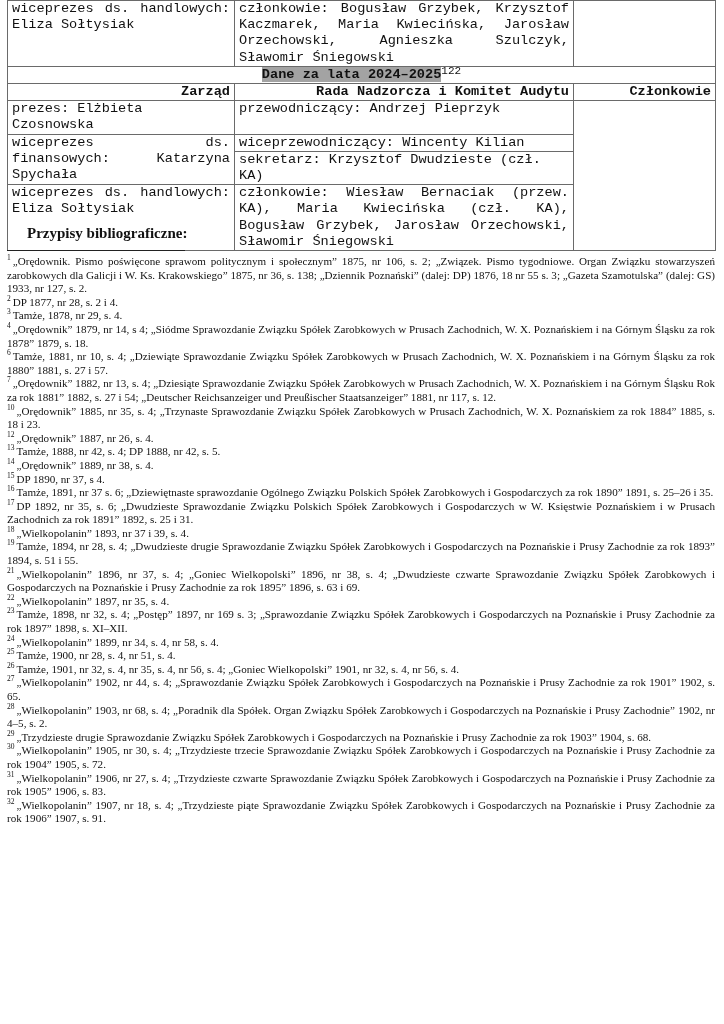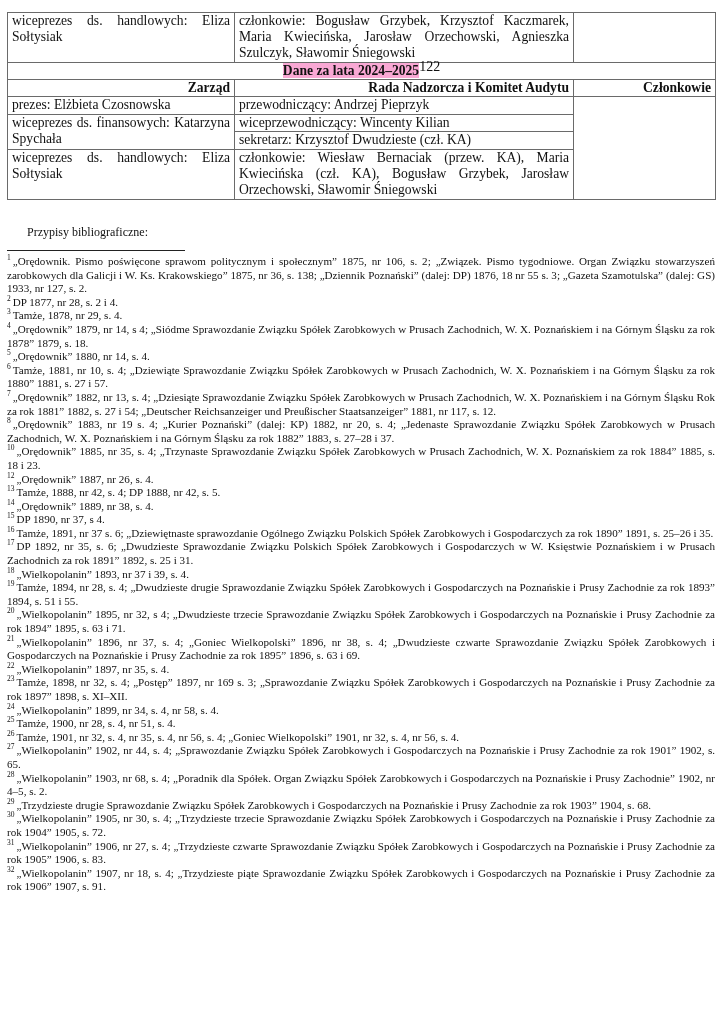--- a/index.html
+++ b/index.html
@@ -1,39 +1,39 @@
 <!DOCTYPE html>
 <html><head>
 <meta charset="utf-8">
 <style>
   html, body { margin: 0; padding: 0; background: #ffffff; }
   body {
     width: 724px; height: 1024px; overflow: hidden; position: relative;
     font-family: "Liberation Serif", serif; color: #111;
   }
   .doc-table {
-    position: absolute; left: 7px; top: 12px; width: 708px;
+    position: absolute; left: 7px; top: 0px; width: 708px;
     border-collapse: collapse; table-layout: fixed;
-    font-size: 13.6px; line-height: 16.2px;
+    font-size: 13.6px; line-height: 16.2px; font-family: Liberation Mono, monospace;
   }
   .doc-table td {
     border: 1px solid #6a6a6a; padding: 0 4px; vertical-align: top;
   }
   .doc-table td.just { text-align: justify; text-align-last: left; }
   .doc-table td.hdr { font-weight: bold; text-align: right; vertical-align: middle; }
   .doc-table td.section { font-weight: bold; text-align: center; }
-  .hl { background: #f9a8d4; }
-  .doc-table sup { font-size: 14px; font-weight: normal; vertical-align: top; line-height: 10px; position: relative; top: -1px; }
+  .hl { background: #a3a3a3; }
+  .doc-table sup { font-size: 11px; font-weight: normal; vertical-align: top; line-height: 10px; position: relative; top: -1px; }
   .col1 { width: 227px; }
   .col2 { width: 339px; }
   .col3 { width: 142px; }
 
   .biblio-heading {
     position: absolute; left: 27px; top: 225px;
-    font-weight: normal; font-size: 12px; margin: 0;
+    font-weight: bold; font-size: 15px; margin: 0;
   }
   .fn-rule {
     position: absolute; left: 7px; top: 250px; width: 178px; height: 0;
     border-top: 1px solid #222;
   }
   .footnotes {
     position: absolute; left: 7px; top: 255px; width: 708px;
     font-size: 11.1px; line-height: 13.6px; text-align: justify;
   }
   .fn { margin: 0; }
@@ -84,34 +84,31 @@
   </table>
 
 <h2 class="biblio-heading">Przypisy bibliograficzne:</h2>
 <div class="fn-rule"></div>
 
 <div class="footnotes">
     <p class="fn"><sup>1</sup><span>„Orędownik. Pismo poświęcone sprawom politycznym i społecznym” 1875, nr 106, s. 2; „Związek. Pismo tygodniowe. Organ Związku stowarzyszeń zarobkowych dla Galicji i W. Ks. Krakowskiego” 1875, nr 36, s. 138; „Dziennik Poznański” (dalej: DP) 1876, 18 nr 55 s. 3; „Gazeta Szamotulska” (dalej: GS) 1933, nr 127, s. 2.</span></p>
     <p class="fn"><sup>2</sup><span>DP 1877, nr 28, s. 2 i 4.</span></p>
     <p class="fn"><sup>3</sup><span>Tamże, 1878, nr 29, s. 4.</span></p>
     <p class="fn"><sup>4</sup><span>„Orędownik” 1879, nr 14, s 4; „Siódme Sprawozdanie Związku Spółek Zarobkowych w Prusach Zachodnich, W. X. Poznańskiem i na Górnym Śląsku za rok 1878” 1879, s. 18.</span></p>
-    <p class="fn"><sup>5</sup><span>„Orędownik” 1880, nr 14, s. 4.</span></p>
     <p class="fn"><sup>6</sup><span>Tamże, 1881, nr 10, s. 4; „Dziewiąte Sprawozdanie Związku Spółek Zarobkowych w Prusach Zachodnich, W. X. Poznańskiem i na Górnym Śląsku za rok 1880” 1881, s. 27 i 57.</span></p>
     <p class="fn"><sup>7</sup><span>„Orędownik” 1882, nr 13, s. 4; „Dziesiąte Sprawozdanie Związku Spółek Zarobkowych w Prusach Zachodnich, W. X. Poznańskiem i na Górnym Śląsku Rok za rok 1881” 1882, s. 27 i 54; „Deutscher Reichsanzeiger und Preußischer Staatsanzeiger” 1881, nr 117, s. 12.</span></p>
-    <p class="fn"><sup>8</sup><span>„Orędownik” 1883, nr 19 s. 4; „Kurier Poznański” (dalej: KP) 1882, nr 20, s. 4; „Jedenaste Sprawozdanie Związku Spółek Zarobkowych w Prusach Zachodnich, W. X. Poznańskiem i na Górnym Śląsku za rok 1882” 1883, s. 27–28 i 37.</span></p>
     <p class="fn"><sup>10</sup><span>„Orędownik” 1885, nr 35, s. 4; „Trzynaste Sprawozdanie Związku Spółek Zarobkowych w Prusach Zachodnich, W. X. Poznańskiem za rok 1884” 1885, s. 18 i 23.</span></p>
     <p class="fn"><sup>12</sup><span>„Orędownik” 1887, nr 26, s. 4.</span></p>
     <p class="fn"><sup>13</sup><span>Tamże, 1888, nr 42, s. 4; DP 1888, nr 42, s. 5.</span></p>
     <p class="fn"><sup>14</sup><span>„Orędownik” 1889, nr 38, s. 4.</span></p>
     <p class="fn"><sup>15</sup><span>DP 1890, nr 37, s 4.</span></p>
     <p class="fn"><sup>16</sup><span>Tamże, 1891, nr 37 s. 6; „Dziewiętnaste sprawozdanie Ogólnego Związku Polskich Spółek Zarobkowych i Gospodarczych za rok 1890” 1891, s. 25–26 i 35.</span></p>
     <p class="fn"><sup>17</sup><span>DP 1892, nr 35, s. 6; „Dwudzieste Sprawozdanie Związku Polskich Spółek Zarobkowych i Gospodarczych w W. Księstwie Poznańskiem i w Prusach Zachodnich za rok 1891” 1892, s. 25 i 31.</span></p>
     <p class="fn"><sup>18</sup><span>„Wielkopolanin” 1893, nr 37 i 39, s. 4.</span></p>
     <p class="fn"><sup>19</sup><span>Tamże, 1894, nr 28, s. 4; „Dwudzieste drugie Sprawozdanie Związku Spółek Zarobkowych i Gospodarczych na Poznańskie i Prusy Zachodnie za rok 1893” 1894, s. 51 i 55.</span></p>
-    <p class="fn"><sup>20</sup><span>„Wielkopolanin” 1895, nr 32, s 4; „Dwudzieste trzecie Sprawozdanie Związku Spółek Zarobkowych i Gospodarczych na Poznańskie i Prusy Zachodnie za rok 1894” 1895, s. 63 i 71.</span></p>
     <p class="fn"><sup>21</sup><span>„Wielkopolanin” 1896, nr 37, s. 4; „Goniec Wielkopolski” 1896, nr 38, s. 4; „Dwudzieste czwarte Sprawozdanie Związku Spółek Zarobkowych i Gospodarczych na Poznańskie i Prusy Zachodnie za rok 1895” 1896, s. 63 i 69.</span></p>
     <p class="fn"><sup>22</sup><span>„Wielkopolanin” 1897, nr 35, s. 4.</span></p>
     <p class="fn"><sup>23</sup><span>Tamże, 1898, nr 32, s. 4; „Postęp” 1897, nr 169 s. 3; „Sprawozdanie Związku Spółek Zarobkowych i Gospodarczych na Poznańskie i Prusy Zachodnie za rok 1897” 1898, s. XI–XII.</span></p>
     <p class="fn"><sup>24</sup><span>„Wielkopolanin” 1899, nr 34, s. 4, nr 58, s. 4.</span></p>
     <p class="fn"><sup>25</sup><span>Tamże, 1900, nr 28, s. 4, nr 51, s. 4.</span></p>
     <p class="fn"><sup>26</sup><span>Tamże, 1901, nr 32, s. 4, nr 35, s. 4, nr 56, s. 4; „Goniec Wielkopolski” 1901, nr 32, s. 4, nr 56, s. 4.</span></p>
     <p class="fn"><sup>27</sup><span>„Wielkopolanin” 1902, nr 44, s. 4; „Sprawozdanie Związku Spółek Zarobkowych i Gospodarczych na Poznańskie i Prusy Zachodnie za rok 1901” 1902, s. 65.</span></p>
     <p class="fn"><sup>28</sup><span>„Wielkopolanin” 1903, nr 68, s. 4; „Poradnik dla Spółek. Organ Związku Spółek Zarobkowych i Gospodarczych na Poznańskie i Prusy Zachodnie” 1902, nr 4–5, s. 2.</span></p>
     <p class="fn"><sup>29</sup><span>„Trzydzieste drugie Sprawozdanie Związku Spółek Zarobkowych i Gospodarczych na Poznańskie i Prusy Zachodnie za rok 1903” 1904, s. 68.</span></p>
     <p class="fn"><sup>30</sup><span>„Wielkopolanin” 1905, nr 30, s. 4; „Trzydzieste trzecie Sprawozdanie Związku Spółek Zarobkowych i Gospodarczych na Poznańskie i Prusy Zachodnie za rok 1904” 1905, s. 72.</span></p>

